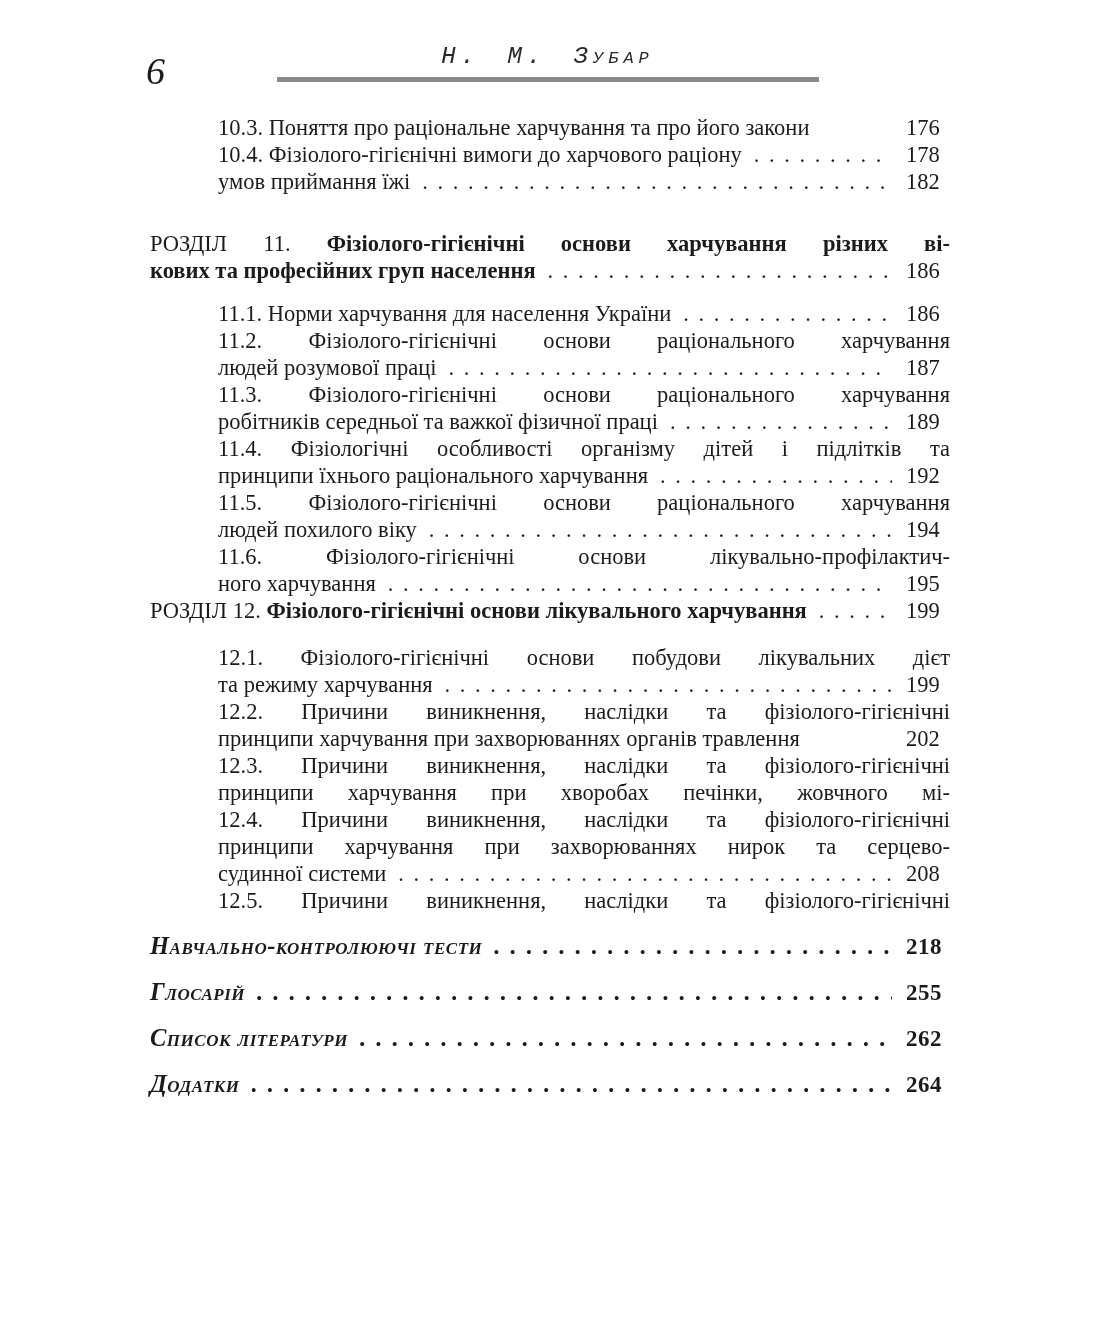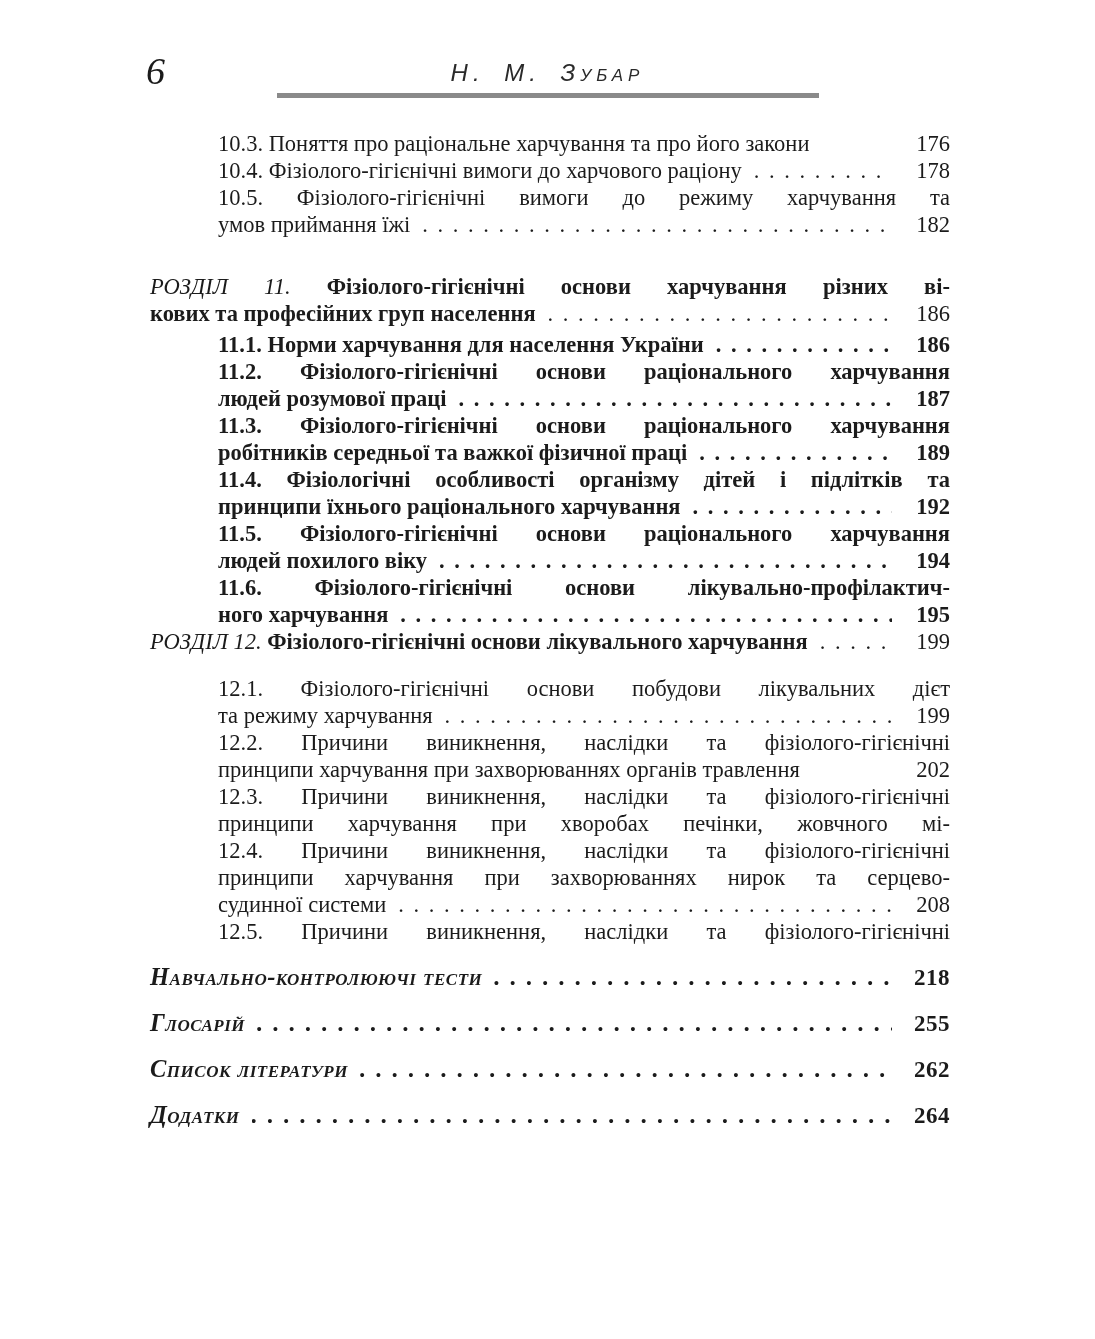--- a/index.html
+++ b/index.html
@@ -10,23 +10,23 @@
     font-family: "Liberation Serif", serif;
     color: #1b1b1b;
     overflow: hidden;
   }
   
   .folio {
     position: absolute; left: 146px; top: 52px;
     font-style: italic; font-size: 38px; line-height: 1;
   }
   .rh-title {
-    padding-top: 60px;
+    padding-top: 44px;
     text-align: center;
-    font-family: Liberation Sans, sans-serif;
+    font-family: Liberation Mono, monospace;
     font-style: italic;
     font-variant: small-caps;
     font-size: 24px; line-height: 1.1;
     letter-spacing: 5px; word-spacing: 8px;
     color: #2a2a2a;
   }
   .rh-rule {
     width: 542px; height: 5px;
     margin: 7px auto 0 auto;
     background: #8a8a8a;
@@ -50,33 +50,33 @@
     flex: 1 1 auto;
     overflow: hidden;
     white-space: nowrap;
     margin: 0 6px 0 4px;
   }
   .leader::after {
     content: ". . . . . . . . . . . . . . . . . . . . . . . . . . . . . . . . . . . . . . . . . . . . . . . . . . . . . . . . . . . . . . . . . . . . . . . . . . . .";
     letter-spacing: 2px;
   }
   .nd .leader::after { content: ""; }
-  .num { min-width: 44px; text-align: right; white-space: nowrap; }
-  .chap-label { font-style: italic; }
+  .num { min-width: 44px; text-align: left; white-space: nowrap; }
+  .chap-label { }
   .chap-title { font-weight: bold; }
   .sc {
     font-style: italic;
     font-variant: small-caps;
     font-size: 24.5px;
     letter-spacing: 0.5px;
   }
   .sc .num { font-style: normal; font-variant: normal; font-size: 23px; }
   
   .b2 { margin-top: 35px; }
-  .b3 { margin-top: 4px; font-weight: bold; }
+  .b3 { margin-top: 16px; }
   .b4 { }
   .b5 { margin-top: 20px; }
   .b6 { margin-top: 10px; font-weight: bold; }
   .b6 .line { margin-top: 18px; }
 </style>
 </head>
 <body>
 
 <div class="page">
 
@@ -90,21 +90,20 @@
       <div class="line ind f nd">
         <span class="txt">10.3. Поняття про раціональне харчування та про його закони</span>
           <span class="leader"></span>
           <span class="num">176</span>
       </div>
       <div class="line ind f">
         <span class="txt">10.4. Фізіолого-гігієнічні вимоги до харчового раціону</span>
           <span class="leader"></span>
           <span class="num">178</span>
       </div>
-      <div class="line ind j">10.5. Фізіолого-гігієнічні вимоги до режиму харчування та</div>
       <div class="line ind f">
         <span class="txt">умов приймання їжі</span>
           <span class="leader"></span>
           <span class="num">182</span>
       </div>
     </div>
 
     <div class="b2">
       <div class="line j">
         <span class="chap-label">РОЗДІЛ 11.</span> <span class="chap-title">Фізіолого-гігієнічні основи харчування різних ві-</span>

